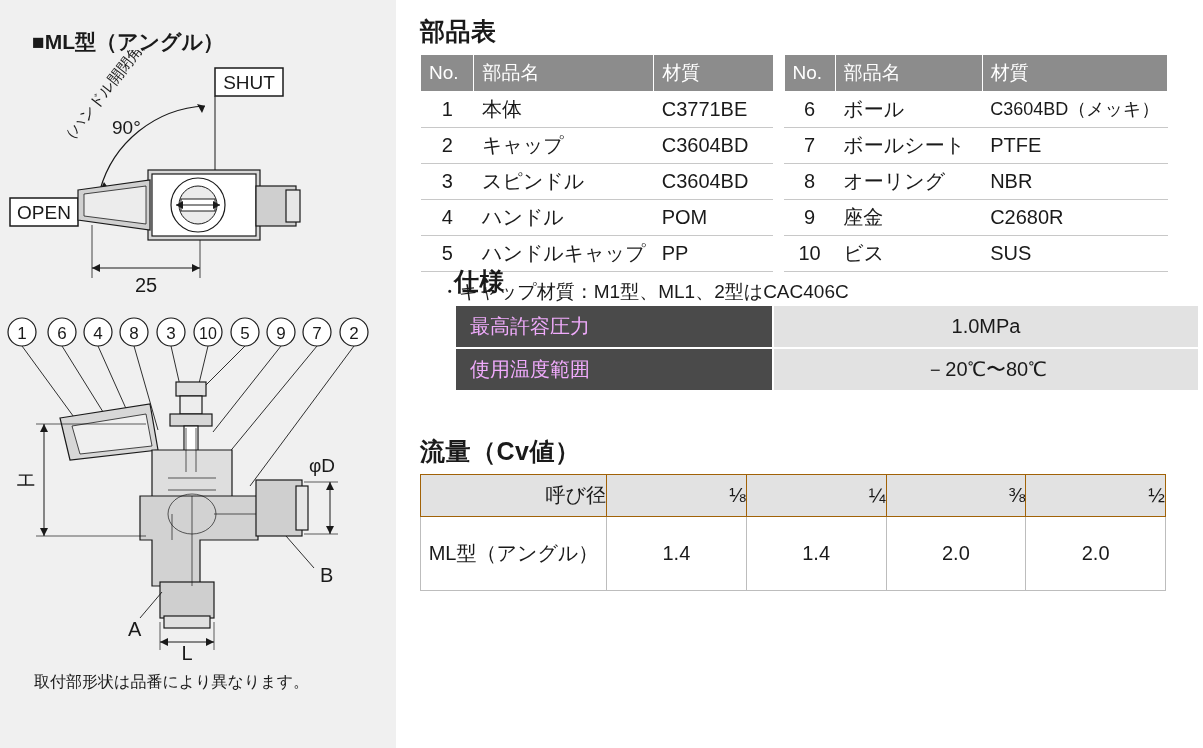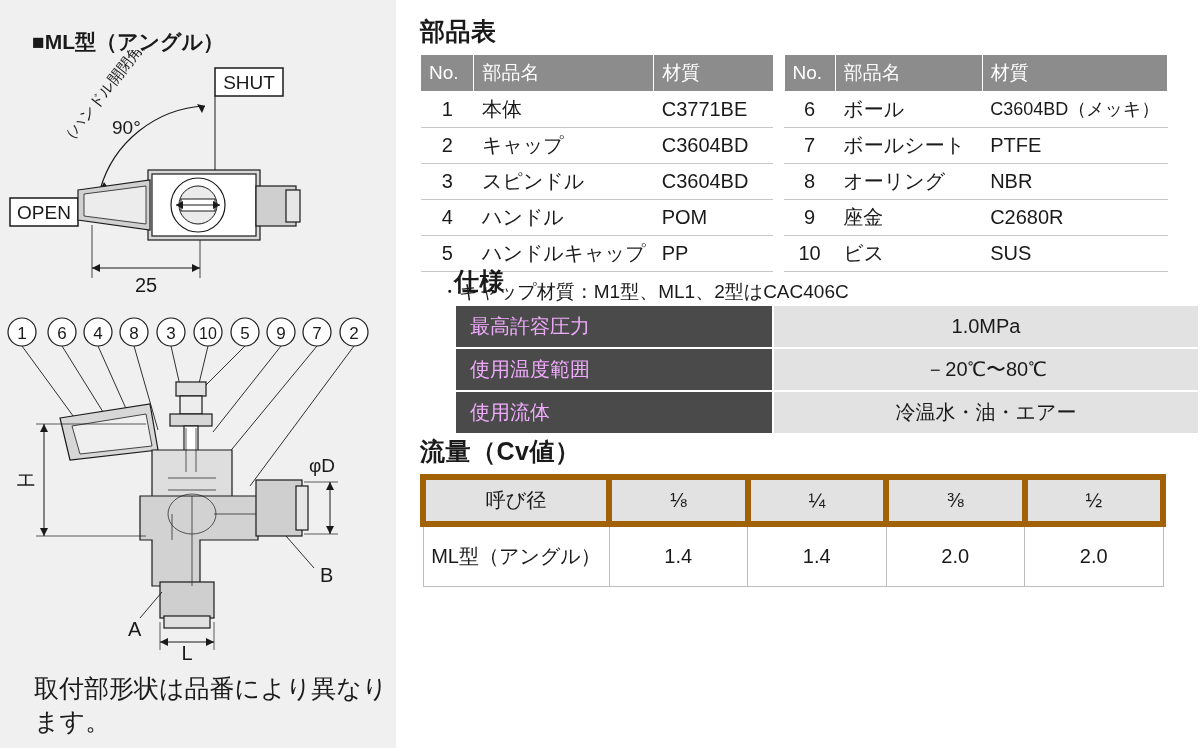--- a/index.html
+++ b/index.html
@@ -31,21 +31,21 @@
     letter-spacing: 0px;
   }
 
   
   #fig1 { position: absolute; left: 0; top: 50px; width: 396px; height: 250px; }
   #fig2 { position: absolute; left: 0; top: 300px; width: 396px; height: 360px; }
 
   .note-bottom {
     position: absolute;
     left: 34px; top: 672px;
-    font-size: 25px;
+    font-size: 16px;
   }
 
   
   #right-panel {
     position: absolute;
     left: 420px; top: 0;
     width: 783px; height: 599px;
   }
   .sect-title {
     font-size: 25px;
@@ -117,28 +117,29 @@
   
   .flow-wrap { position: absolute; left: 0; top: 438px; width: 748px; }
   table.flow {
     border-collapse: collapse;
     width: 746px;
     font-size: 20px;
   }
   table.flow th {
     background: #e2e2e2;
     font-weight: normal;
-    border: 6px solid #a16207;
+    border: 1px solid #a16207;
     padding: 7px 0;
     font-size: 20px;
+    text-align: right;
   }
   table.flow td {
     border: 1px solid #bdbdbd;
     text-align: center;
-    padding: 16px 0;
+    padding: 23px 0;
     font-size: 20px;
   }
   table.flow td.rowhead {
     text-align: center;
   }
 
   
   text { font-family: "Liberation Sans", sans-serif; fill: #1a1a1a; }
 </style>
 </head>
@@ -382,24 +383,20 @@
       <h2 class="sect-title">仕様</h2>
       <table class="spec">
         <tbody>
           <tr>
             <td class="k">最高許容圧力</td>
             <td class="v">1.0MPa</td>
           </tr>
           <tr>
             <td class="k">使用温度範囲</td>
             <td class="v">－20℃〜80℃</td>
-          </tr>
-          <tr>
-            <td class="k">使用流体</td>
-            <td class="v">冷温水・油・エアー</td>
           </tr>
         </tbody>
       </table>
     </div>
 
     <div class="flow-wrap">
       <h2 class="sect-title">流量（Cv値）</h2>
       <table class="flow">
         <thead>
           <tr>

